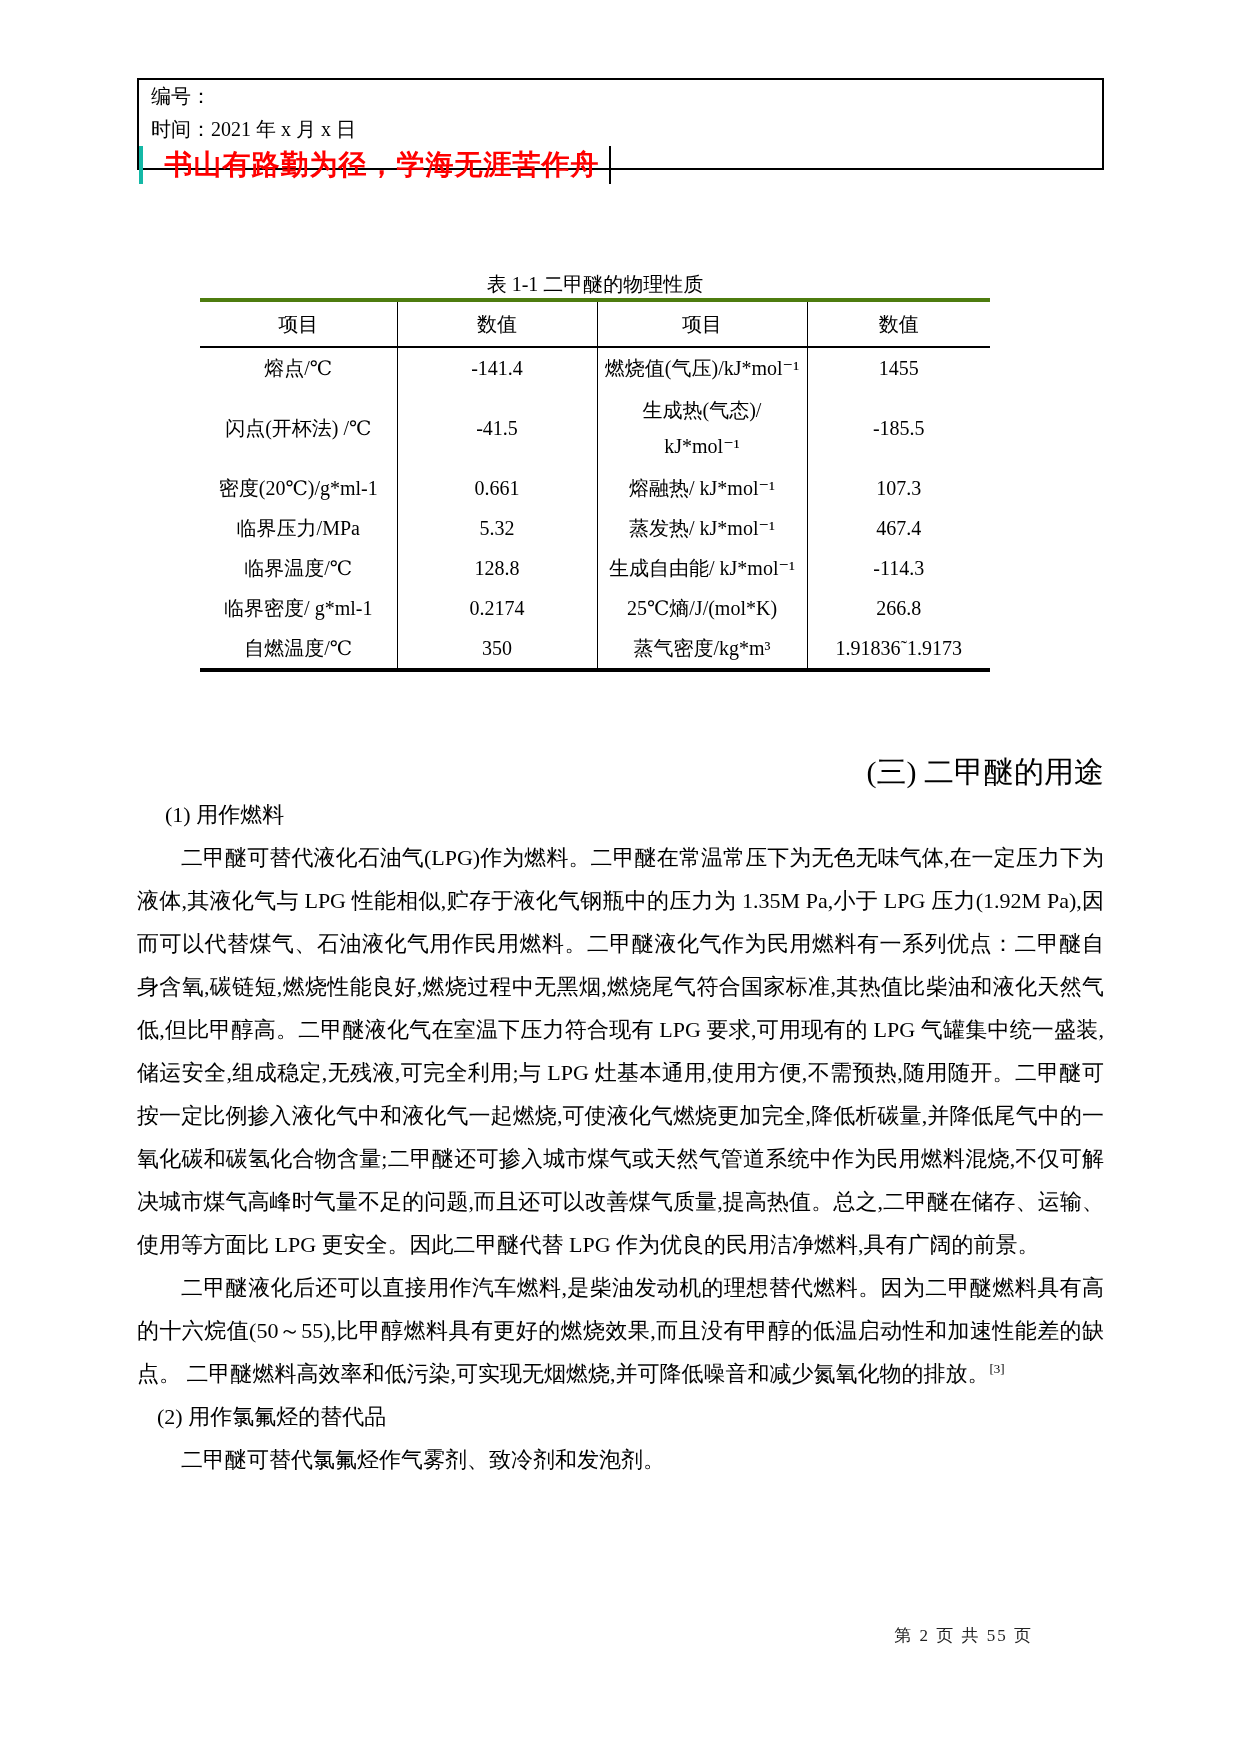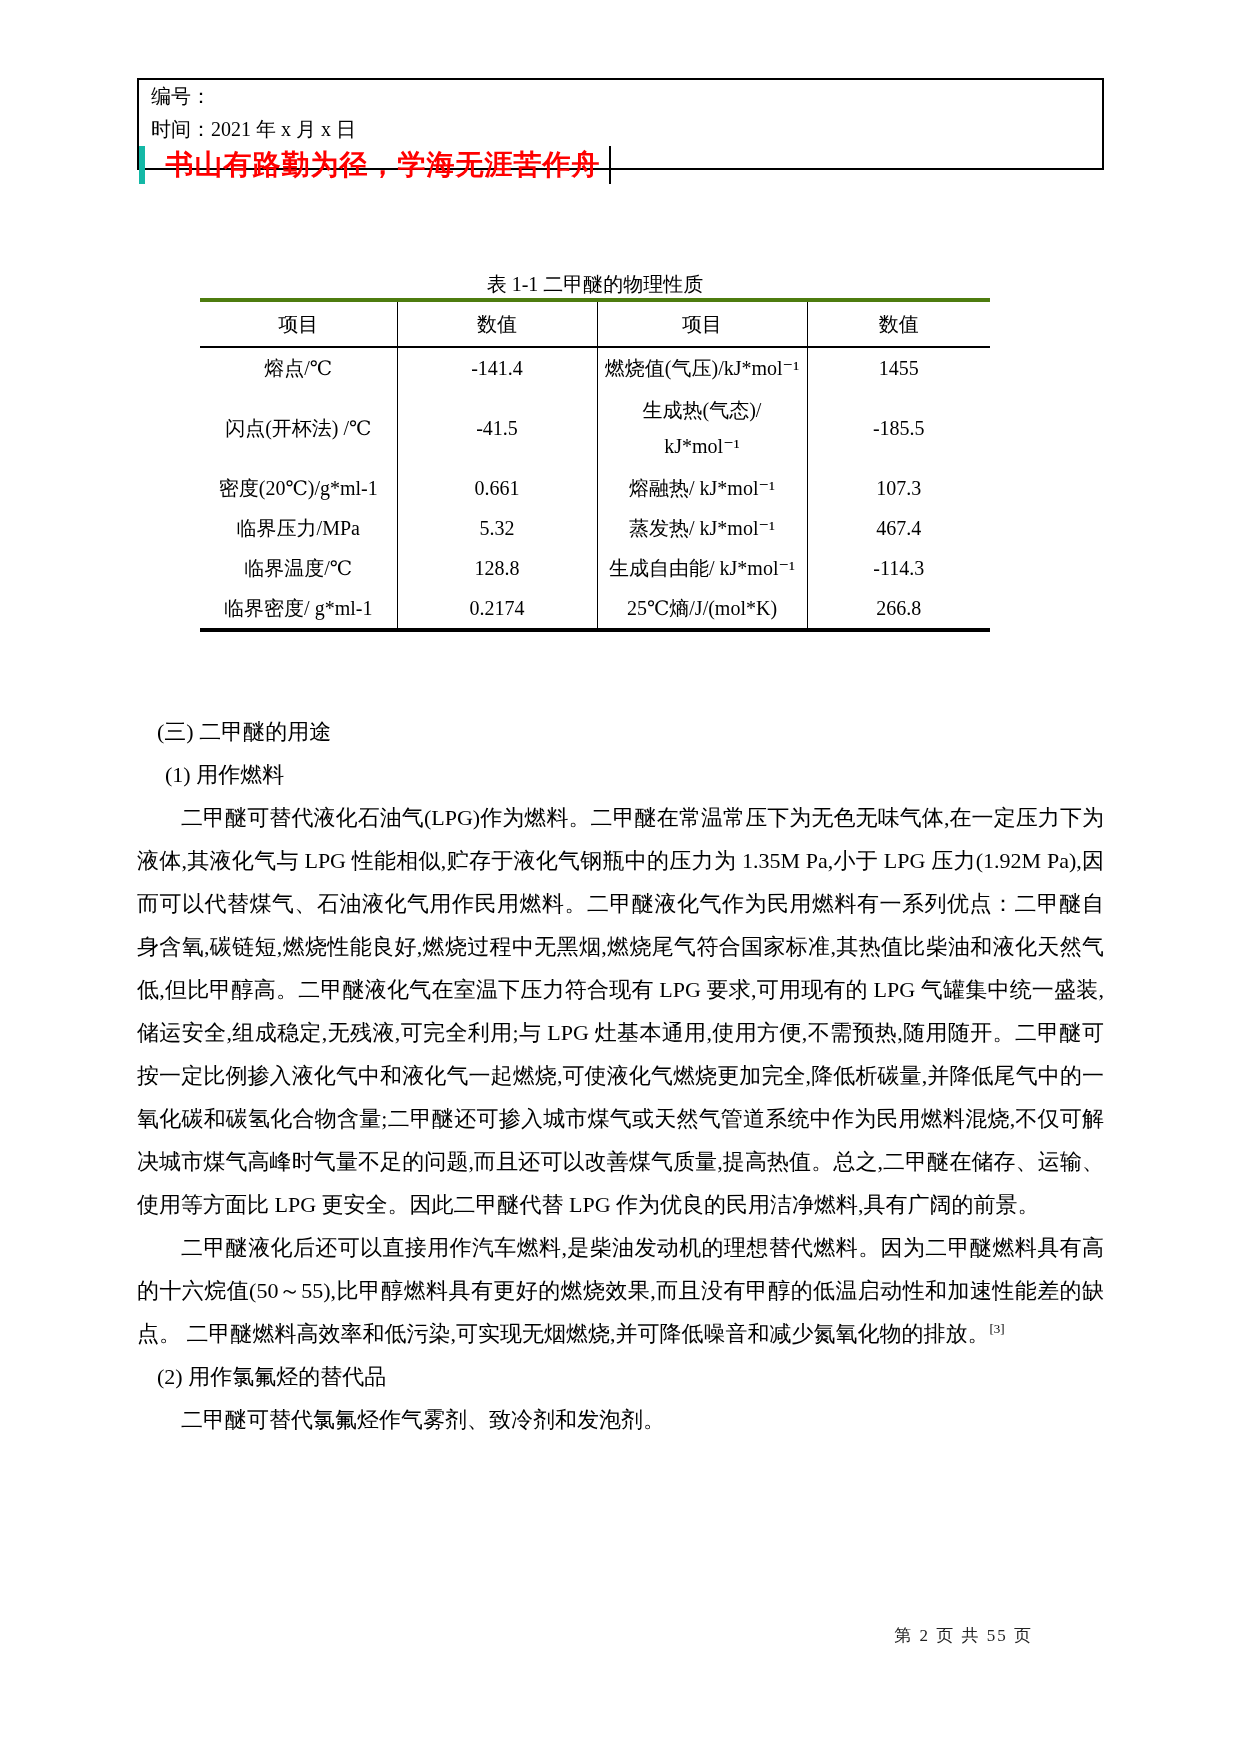--- a/index.html
+++ b/index.html
@@ -19,21 +19,21 @@
     display:flex;
     border:2px solid #000;
     height:88px;
     align-items:stretch;
     flex-direction:column;
   }
   .hdr-cell{display:flex;flex-direction:column;justify-content:center;box-sizing:border-box;}
   .hdr-left{width:29%;padding-left:12px;font-size:20px;line-height:33px;}
   .hdr-mid{
     width:49%;
-    border-left:6px solid #14b8a6;border-right:2px solid #000;
+    border-left:4px solid #14b8a6;border-right:2px solid #000;
     align-items:center;justify-content:center;padding-left:12px;
   }
   .motto{
     color:#FF0000;
     font-size:28px;font-weight:bold;
     letter-spacing:1px;
     white-space:nowrap;
   }
   .hdr-right{width:22%;align-items:center;justify-content:center;font-size:19px;}
   
@@ -60,21 +60,21 @@
     text-align:center;vertical-align:middle;
     padding:0 5px;
     white-space:nowrap;
     overflow:hidden;
   }
   table.props th + th, table.props td + td{border-left:1px solid #000;}
   table.props td{height:40px;}
   table.props tr.double td{height:80px;}
   table.props td.wrap{white-space:normal;line-height:36px;}
   
-  .h-sec{font-size:22px;line-height:43px;margin-top:78px;padding-left:20px;}
+  .h-sec{font-size:30px;line-height:43px;margin-top:78px;padding-left:20px;text-align:right;}
   .h-sub{font-size:22px;line-height:43px;padding-left:28px;}
   p.body{
     margin:0;
     font-size:22px;line-height:43px;
     text-align:justify;
     text-indent:2em;
   }
   p.body sup{font-size:13px;line-height:0;}
   .h-sub2{font-size:22px;line-height:43px;padding-left:20px;}
   
@@ -147,20 +147,26 @@
         <td>128.8</td>
         <td>生成自由能/ kJ*mol⁻¹</td>
         <td>-114.3</td>
       </tr>
       <tr>
         <td>临界密度/ g*ml-1</td>
         <td>0.2174</td>
         <td>25℃熵/J/(mol*K)</td>
         <td>266.8</td>
       </tr>
+      <tr>
+        <td>自燃温度/℃</td>
+        <td>350</td>
+        <td>蒸气密度/kg*m³</td>
+        <td>1.91836˜1.9173</td>
+      </tr>
     </tbody>
   </table>
 
   <div class="h-sec">(三) 二甲醚的用途</div>
   <div class="h-sub">(1) 用作燃料</div>
 
   <p class="body">二甲醚可替代液化石油气(LPG)作为燃料。二甲醚在常温常压下为无色无味气体,在一定压力下为液体,其液化气与 LPG 性能相似,贮存于液化气钢瓶中的压力为 1.35M Pa,小于 LPG 压力(1.92M Pa),因而可以代替煤气、石油液化气用作民用燃料。二甲醚液化气作为民用燃料有一系列优点：二甲醚自身含氧,碳链短,燃烧性能良好,燃烧过程中无黑烟,燃烧尾气符合国家标准,其热值比柴油和液化天然气低,但比甲醇高。二甲醚液化气在室温下压力符合现有 LPG 要求,可用现有的 LPG 气罐集中统一盛装,储运安全,组成稳定,无残液,可完全利用;与 LPG 灶基本通用,使用方便,不需预热,随用随开。二甲醚可按一定比例掺入液化气中和液化气一起燃烧,可使液化气燃烧更加完全,降低析碳量,并降低尾气中的一氧化碳和碳氢化合物含量;二甲醚还可掺入城市煤气或天然气管道系统中作为民用燃料混烧,不仅可解决城市煤气高峰时气量不足的问题,而且还可以改善煤气质量,提高热值。总之,二甲醚在储存、运输、使用等方面比 LPG 更安全。因此二甲醚代替 LPG 作为优良的民用洁净燃料,具有广阔的前景。</p>
 
   <p class="body"><span>二甲醚液化后还可以直接用作汽车燃料,是柴油发动机的理想替代燃料。因为二甲醚燃料具有高的十六烷值(50～55),比甲醇燃料具有更好的燃烧效果,而且没有甲醇的低温启动性和加速性能差的缺点。 二甲醚燃料高效率和低污染,可实现无烟燃烧,并可降低噪音和减少氮氧化物的排放。</span><sup>[3]</sup></p>
 

